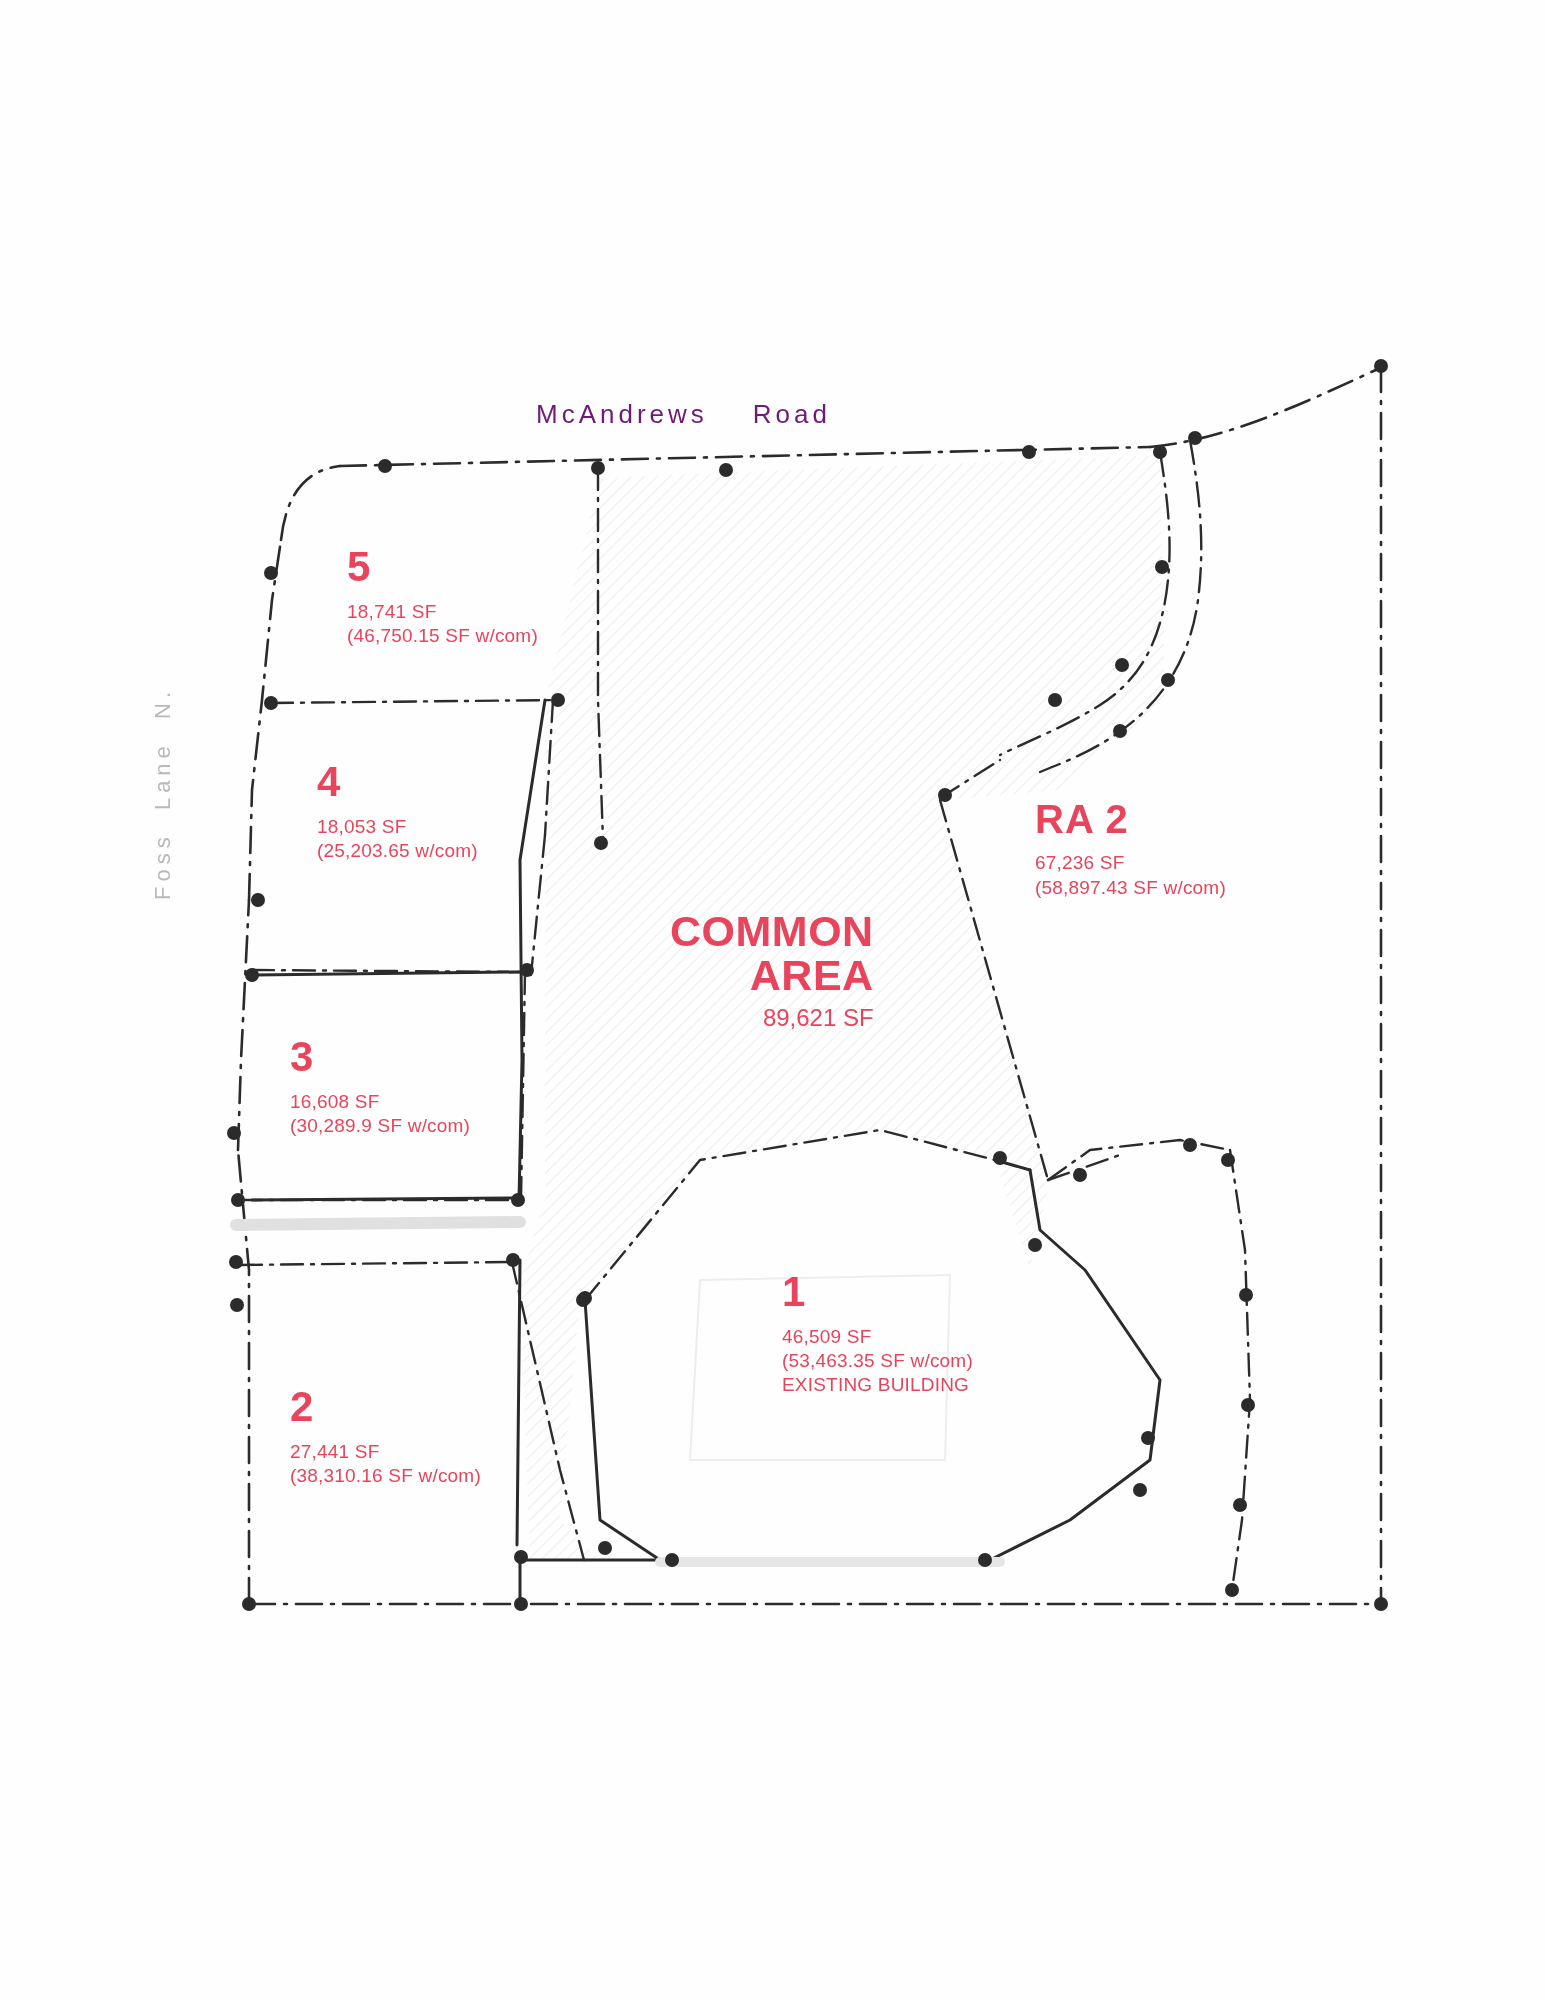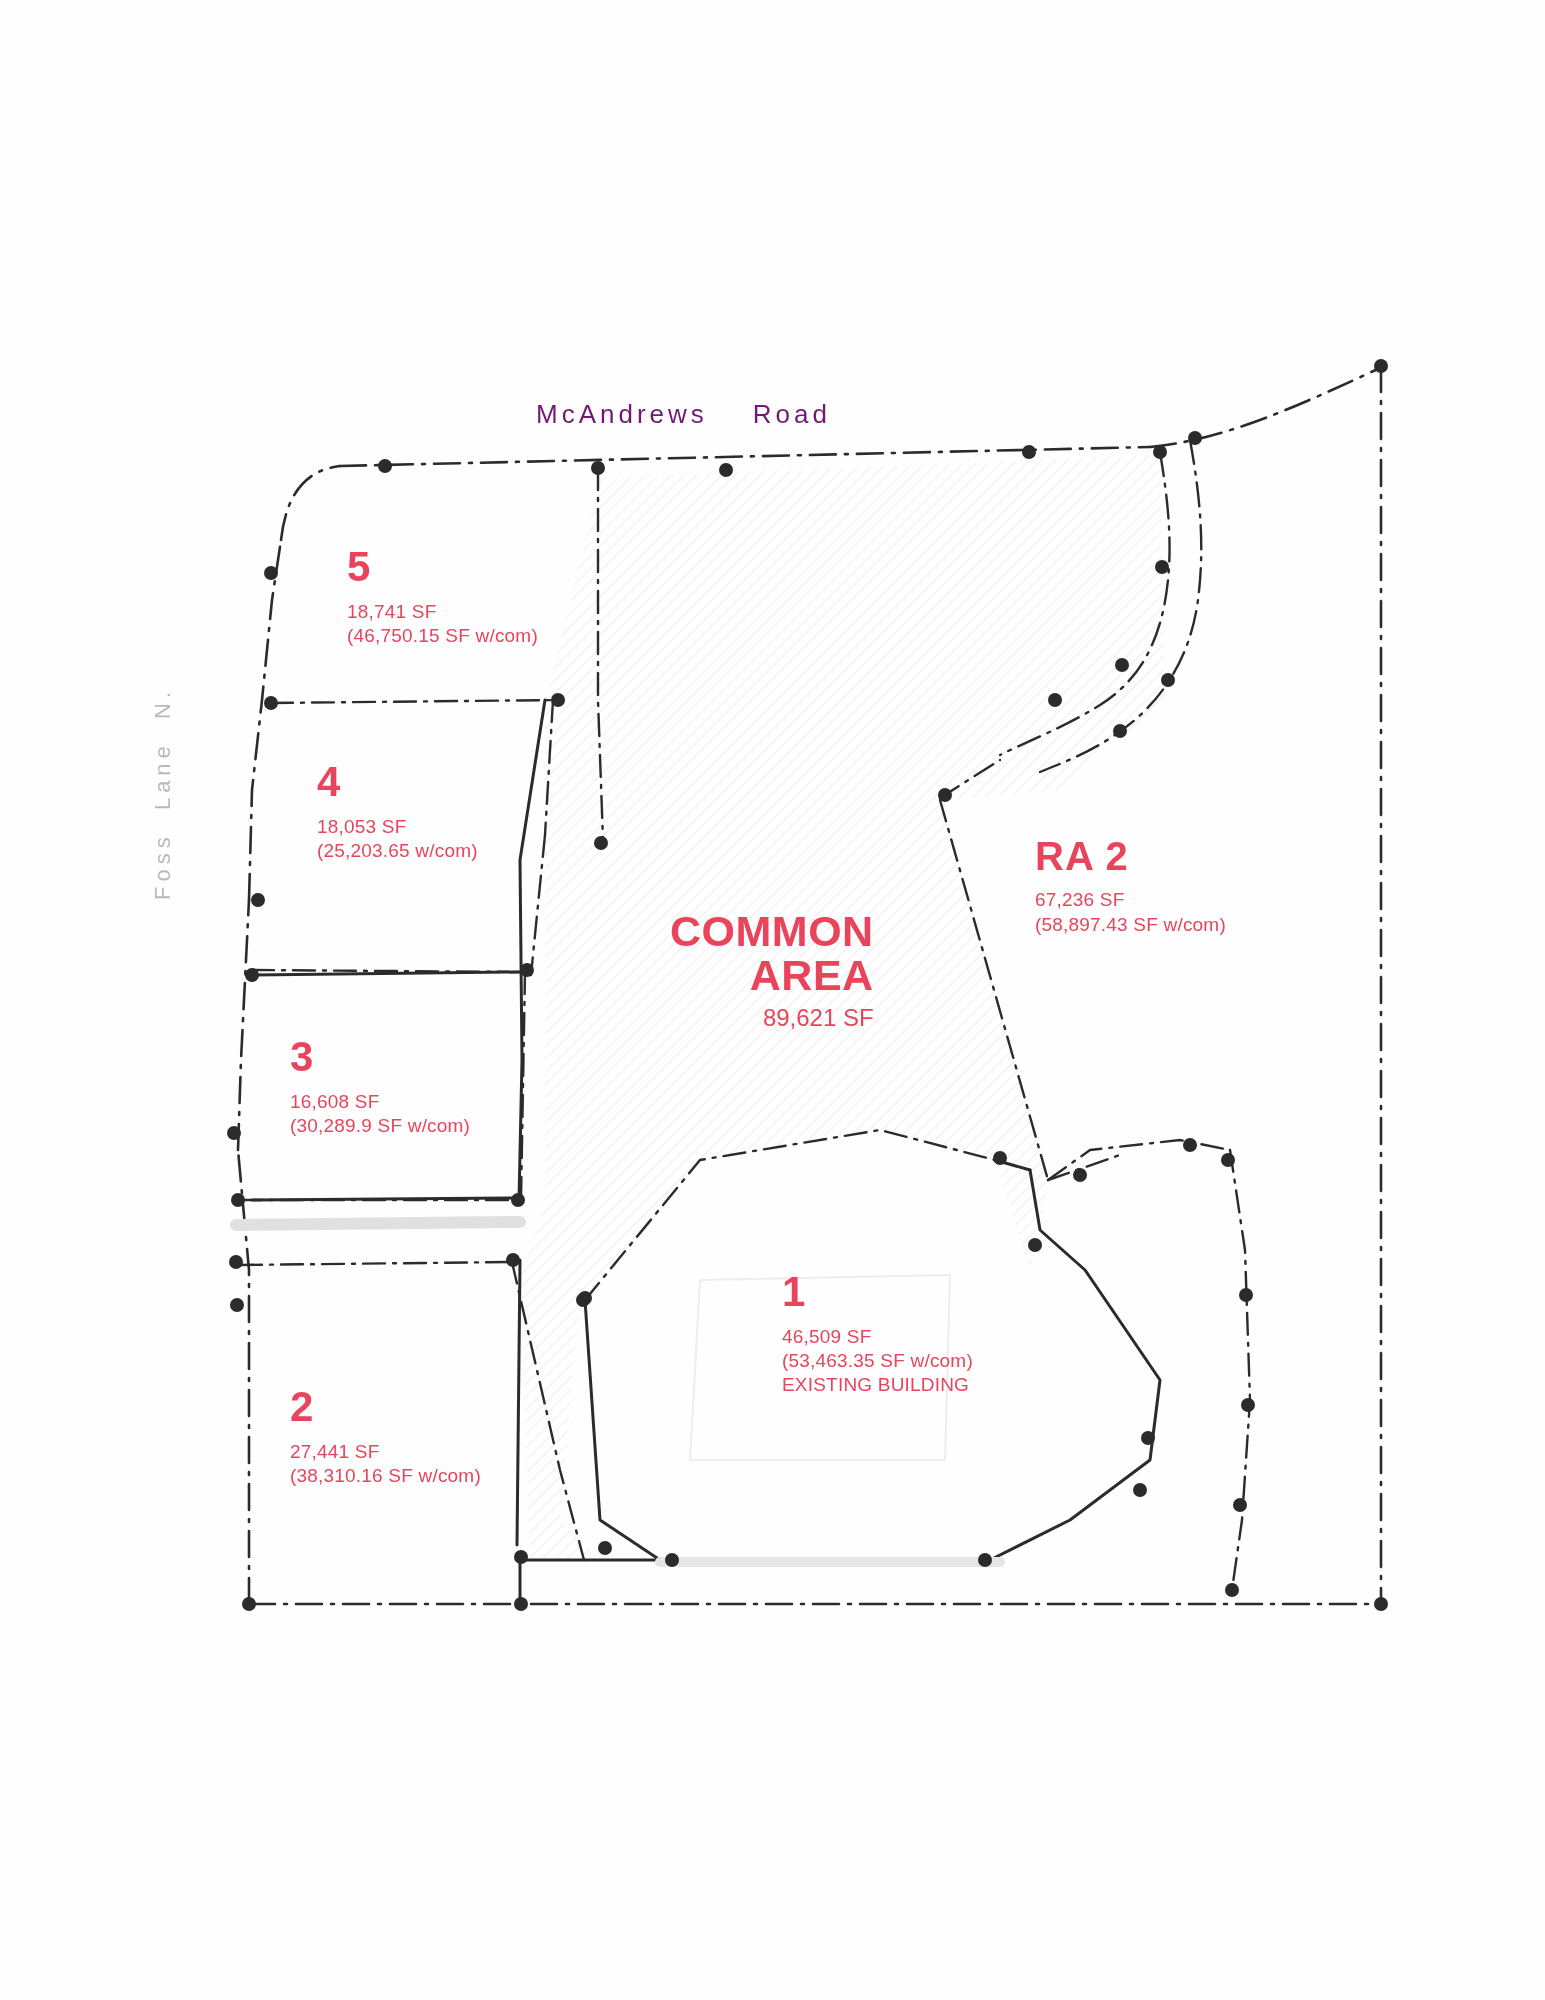--- a/index.html
+++ b/index.html
@@ -225,21 +225,21 @@
     <span class="area2">(46,750.15 SF w/com)</span>
   </div>
 
 
   <div class="lot-label big" style="left:317px; top:755px;">
     <span class="num">4</span>
     <span class="area">18,053 SF</span>
     <span class="area2">(25,203.65 w/com)</span>
   </div>
 
-  <div class="lot-label ra" style="left:1035px; top:831px;">
+  <div class="lot-label ra" style="left:1035px; top:794px;">
     <span class="num">RA 2</span>
     <span class="area">67,236 SF</span>
     <span class="area2">(58,897.43 SF w/com)</span>
   </div>
 
   <div class="lot-label big" style="left:290px; top:1030px;">
     <span class="num">3</span>
     <span class="area">16,608 SF</span>
     <span class="area2">(30,289.9 SF w/com)</span>
   </div>

